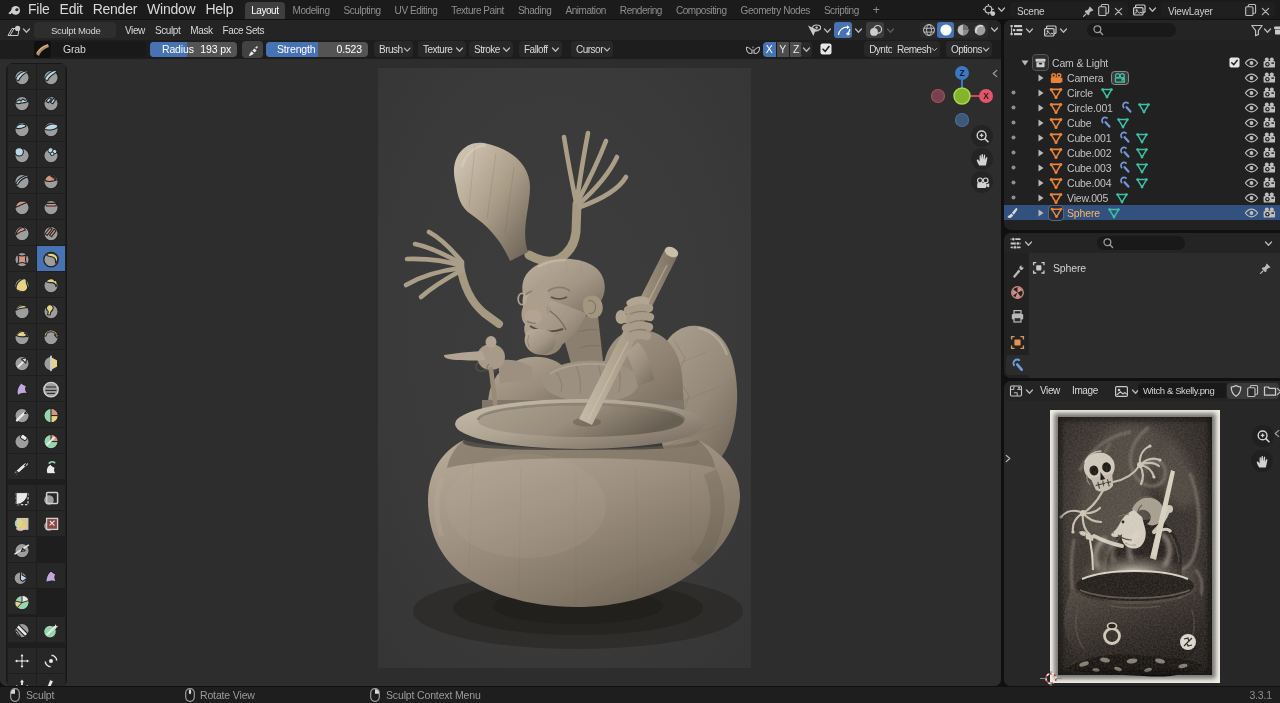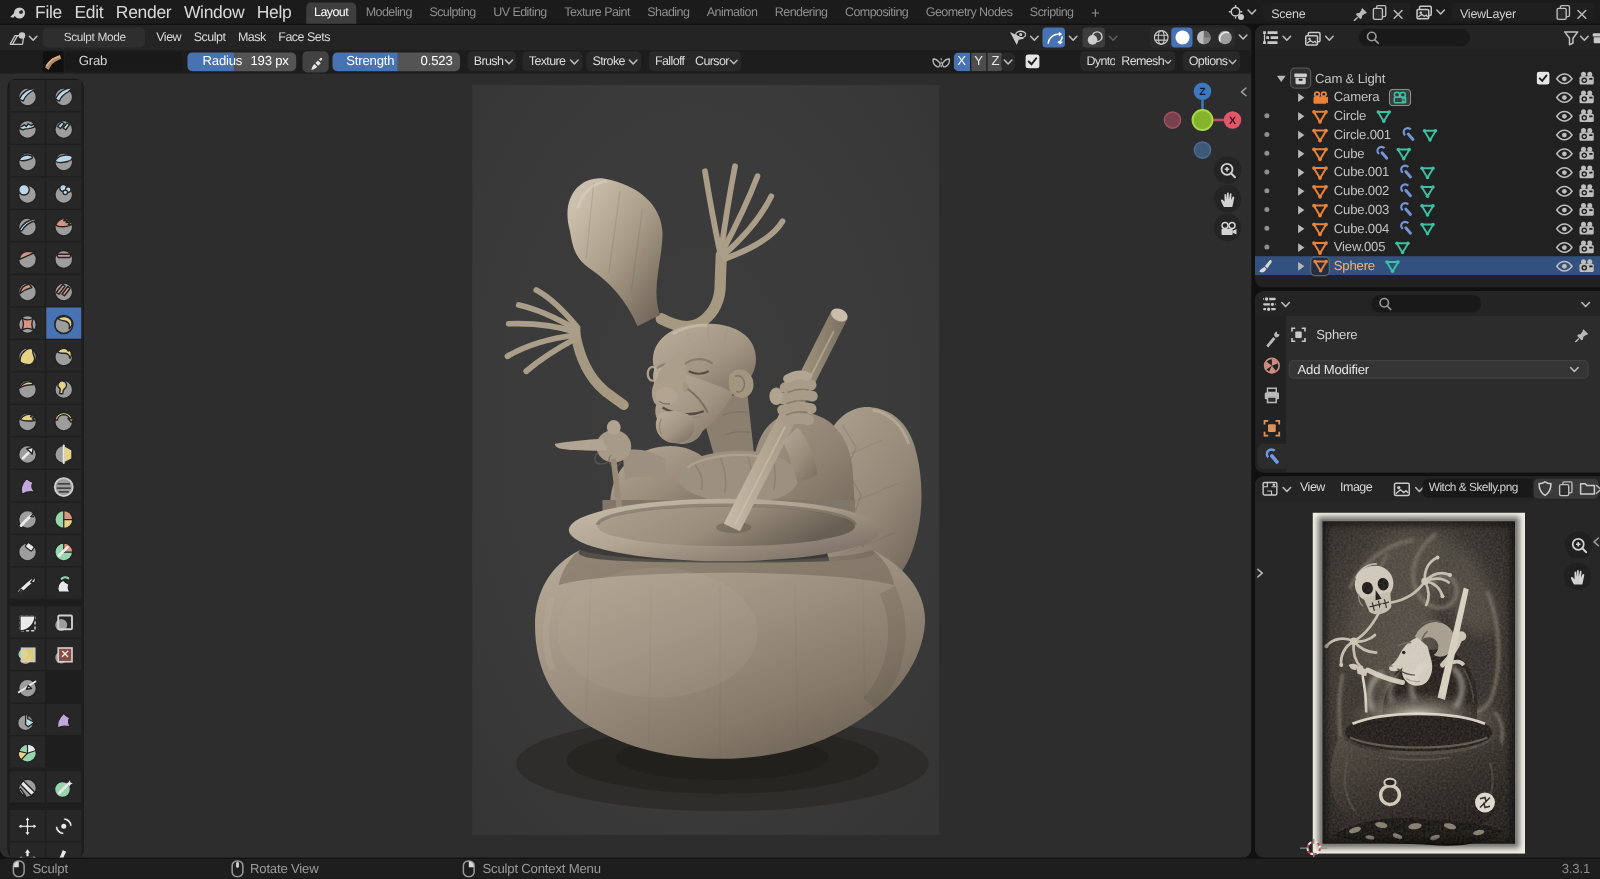--- a/index.html
+++ b/index.html
@@ -291,21 +291,21 @@
         <svg width="9" height="9" viewBox="0 0 9 9">
           <path d="M1.5,3 L4.5,6.2 L7.5,3" fill="none" stroke="#b9b9b9" stroke-width="1.3" stroke-linecap="round" stroke-linejoin="round"></path>
         </svg>
       </span>
       <span class="dd-btn abs" style="left:519px;top:1px;width:43px;box-sizing:border-box;justify-content:space-between">
         <span>Falloff</span>
         <svg width="9" height="9" viewBox="0 0 9 9">
           <path d="M1.5,3 L4.5,6.2 L7.5,3" fill="none" stroke="#b9b9b9" stroke-width="1.3" stroke-linecap="round" stroke-linejoin="round"></path>
         </svg>
       </span>
-      <span class="dd-btn abs" style="left:551px;top:1px;width:42px;box-sizing:border-box;justify-content:space-between">
+      <span class="dd-btn abs" style="left:571px;top:1px;width:42px;box-sizing:border-box;justify-content:space-between">
         <span>Cursor</span>
         <svg width="9" height="9" viewBox="0 0 9 9">
           <path d="M1.5,3 L4.5,6.2 L7.5,3" fill="none" stroke="#b9b9b9" stroke-width="1.3" stroke-linecap="round" stroke-linejoin="round"></path>
         </svg>
       </span>
       <span class="abs" style="left:745px;top:2px">
         <svg width="16" height="16" viewBox="0 0 16 16">
           <path d="M7,8.5 C5.4,6.4 3.4,5 1.6,5.2 C0.8,7.6 2.4,10.6 4.8,11.4 C6,11.8 6.8,11 7,9.8 Z" fill="none" stroke="#b5b5b5" stroke-width="1.1"></path>
           <path d="M9,8.5 C10.6,6.4 12.6,5 14.4,5.2 C15.2,7.6 13.6,10.6 11.2,11.4 C10,11.8 9.2,11 9,9.8 Z" fill="none" stroke="#b5b5b5" stroke-width="1.1"></path>
           <path d="M8,4.6 L8,12" stroke="#b5b5b5" stroke-width="1" stroke-dasharray="1.6 1.2"></path>
@@ -1523,26 +1523,20 @@
           <rect x="4.2" y="4.2" width="5.2" height="5.2" rx="0.8" fill="#c9c9c9"></rect>
         </svg>
         <span style="margin-left:7px">Sphere</span>
         <span style="margin-left:auto">
           <svg width="13" height="12" viewBox="0 0 14 13">
             <path d="M8.4,1.6 L12.4,5.6 L11.2,6.4 L10.8,6.2 L8.2,8.2 L8,10.4 L6.6,11 L3,7.4 L3.6,6 L5.8,5.8 L7.8,3.2 L7.6,2.8 Z" fill="#b9b9b9"></path>
             <path d="M4,10 L1.6,12.4" stroke="#b9b9b9" stroke-width="1.3" stroke-linecap="round"></path>
           </svg>
         </span>
       </div>
-      <div class="add-mod" style="left:2px;top:35px;width:240px;height:15px;padding:0 6px;justify-content:space-between">
-        <span>Add Modifier</span>
-        <svg width="9" height="9" viewBox="0 0 9 9">
-          <path d="M1.5,3 L4.5,6.2 L7.5,3" fill="none" stroke="#b9b9b9" stroke-width="1.3" stroke-linecap="round" stroke-linejoin="round"></path>
-        </svg>
-      </div>
     </div>
 </div>
 
 <div id="img-area" class="area">
   <div class="ed-header panel-hdr" id="img-header">
       <span class="flex" style="gap:2px;padding-left:5px">
         <svg width="14" height="14" viewBox="0 0 15 15">
           <rect x="1.6" y="2.2" width="11.8" height="10.6" rx="1.2" fill="none" stroke="#c9c9c9" stroke-width="1.2"></rect>
           <path d="M1.6,5.8 L5.2,5.8 L5.2,2.2 M5.2,9.4 L8.8,9.4 L8.8,12.8 M8.8,5.8 L13.4,5.8" stroke="#c9c9c9" stroke-width="1" fill="none"></path>
           <circle cx="10.8" cy="4" r="1.1" fill="#c9c9c9"></circle>

